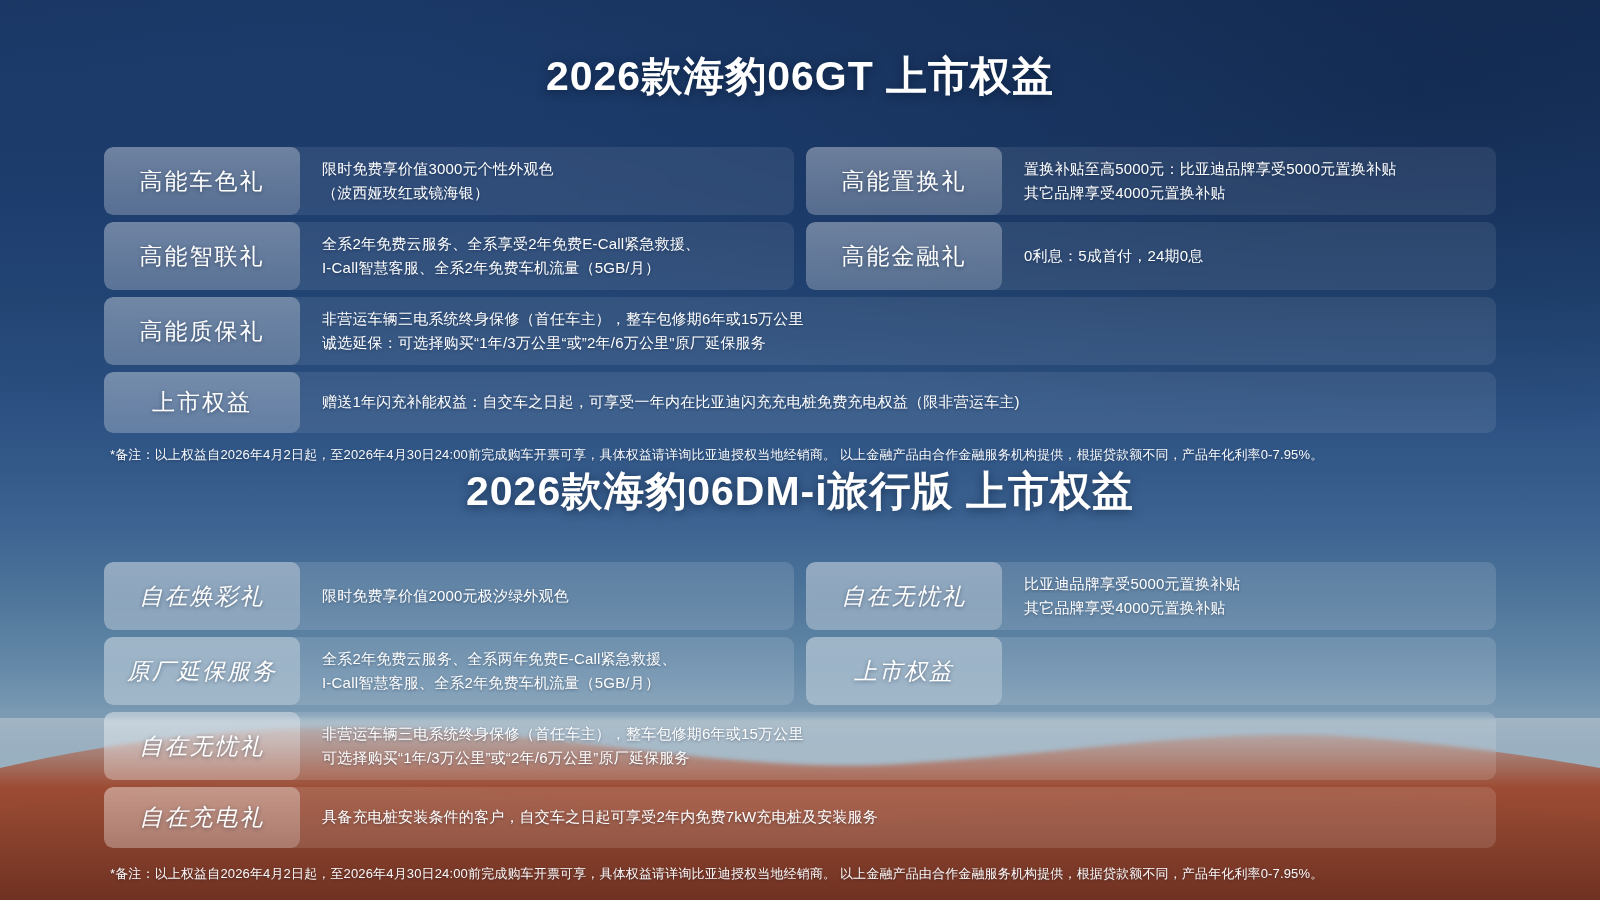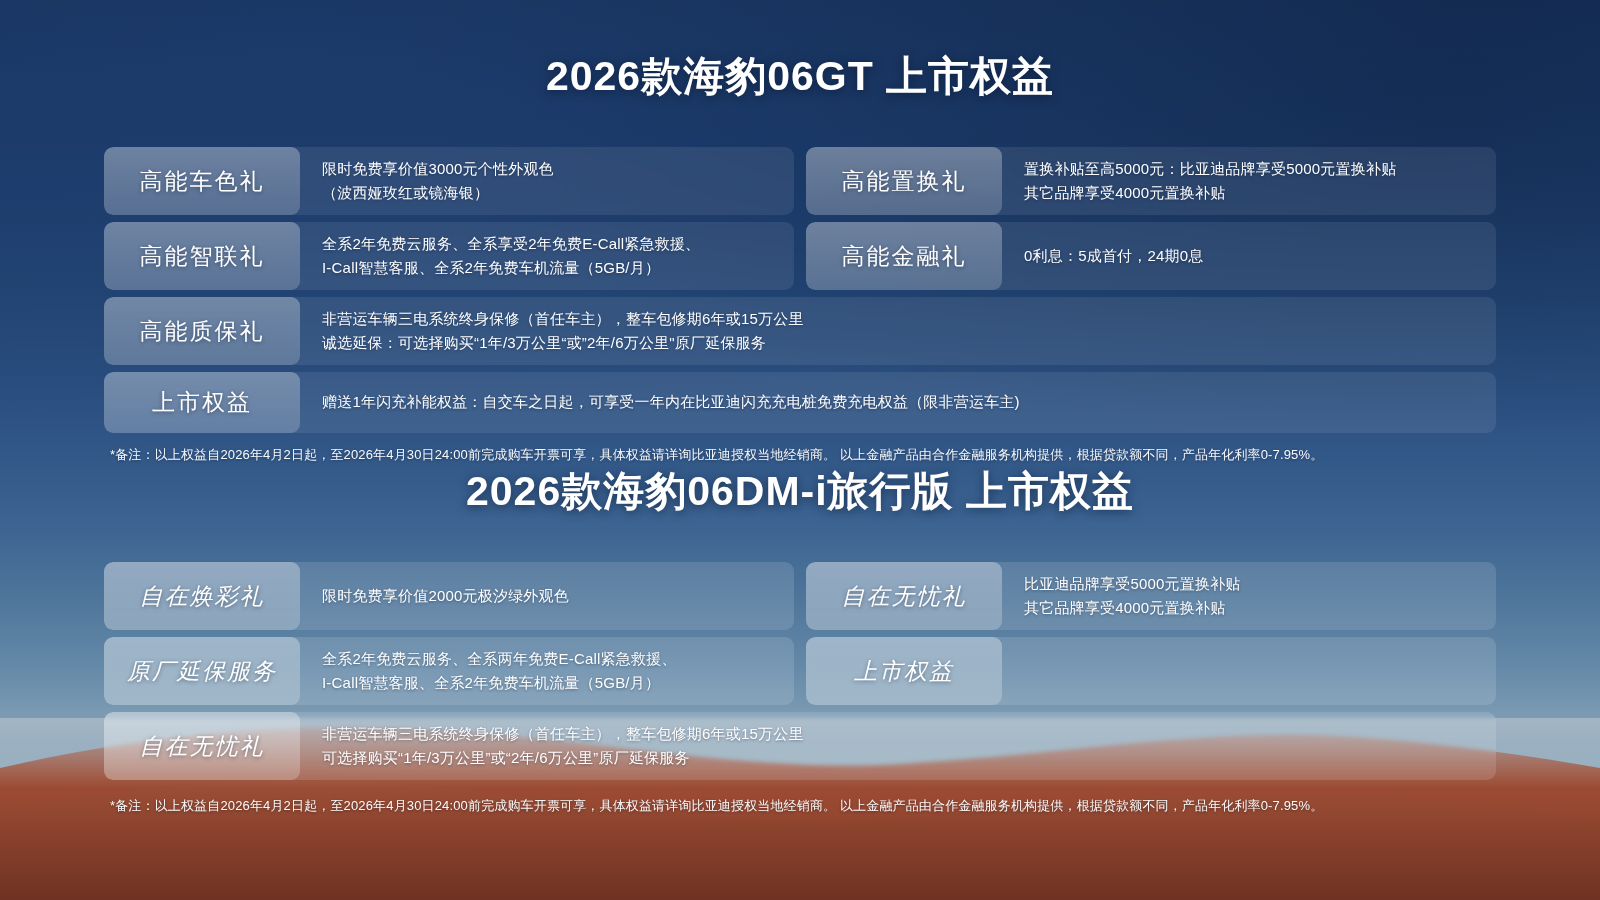--- a/index.html
+++ b/index.html
@@ -276,20 +276,28 @@
         <div class="row row-2line">
           <div class="pair full">
             <div class="chip">自在无忧礼</div>
             <div class="body">
               <div class="line">非营运车辆三电系统终身保修（首任车主），整车包修期6年或15万公里</div>
               <div class="line">可选择购买“1年/3万公里”或“2年/6万公里”原厂延保服务</div>
             </div>
           </div>
         </div>
 
+        <div class="row row-1line">
+          <div class="pair full">
+            <div class="chip">自在充电礼</div>
+            <div class="body">
+              <div class="line">具备充电桩安装条件的客户，自交车之日起可享受2年内免费7kW充电桩及安装服务</div>
+            </div>
+          </div>
+        </div>
 
       </div>
 
       <div class="note">*备注：以上权益自2026年4月2日起，至2026年4月30日24:00前完成购车开票可享，具体权益请详询比亚迪授权当地经销商。 以上金融产品由合作金融服务机构提供，根据贷款额不同，产品年化利率0-7.95%。</div>
     </div>
 
   </div>
 </div>
 
 </body></html>

